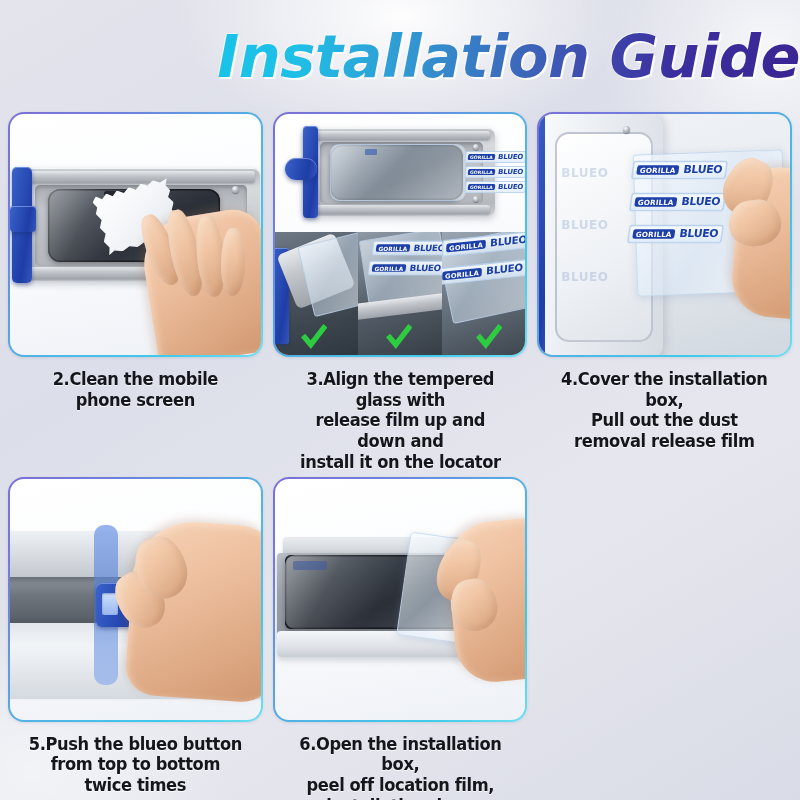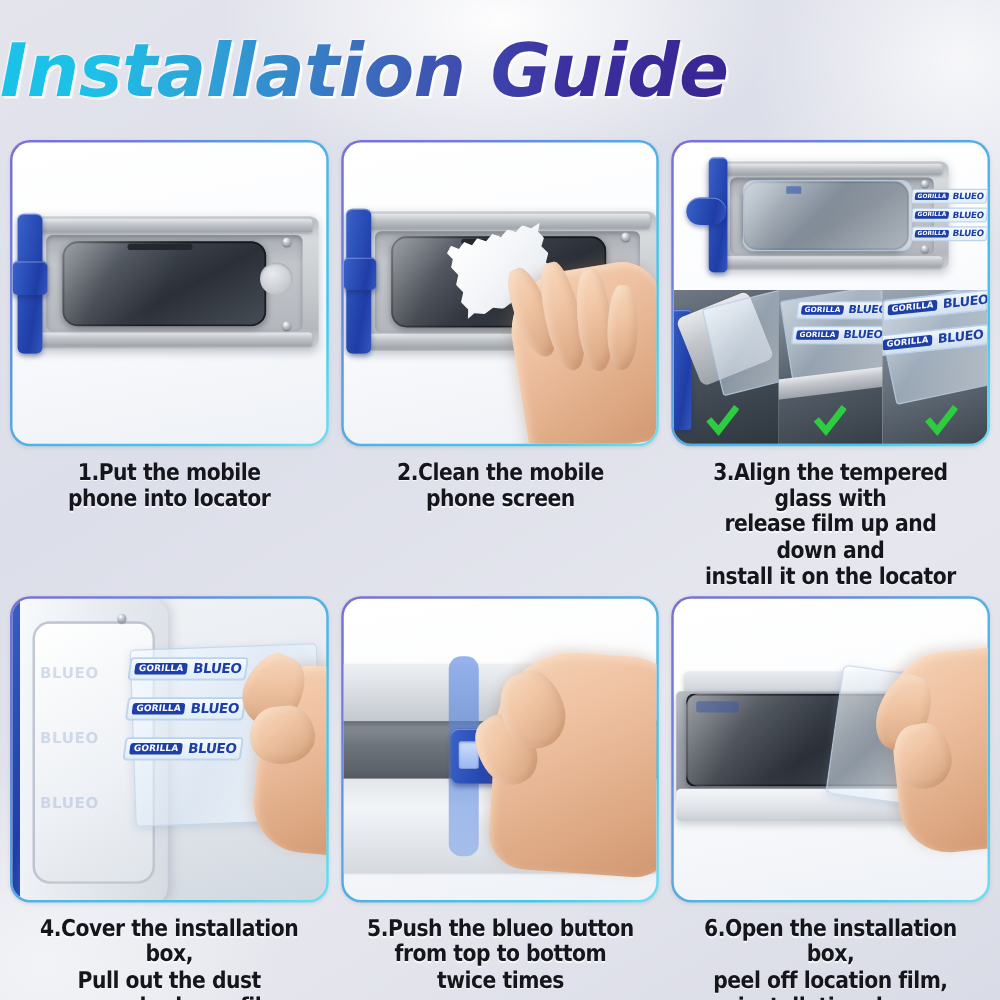--- a/index.html
+++ b/index.html
@@ -18,21 +18,21 @@
       radial-gradient(ellipse 300px 240px at 4% 96%, rgba(255,255,255,0.55) 0%, rgba(255,255,255,0) 65%),
       linear-gradient(150deg, #e3e4ec 0%, #dcdee9 35%, #e6e7ee 68%, #d9dbe6 100%);
     position: relative;
   }
 
   
   .title-wrap {
     height: 112px;
     display: flex;
     align-items: center;
-    justify-content: flex-start;
+    justify-content: flex-end;
   }
   .title {
     font-size: 59px;
     font-weight: 700;
     font-style: italic;
     letter-spacing: -0.5px;
     font-family: "DejaVu Sans", "Liberation Sans", sans-serif;
     background: linear-gradient(95deg,
         #19c3e9 0%, #1fbfe6 14%, #2f9fd6 30%,
         #3a72c0 48%, #3f4fb0 62%, #3b2f9f 78%, #3a2593 100%);
@@ -222,43 +222,20 @@
 </style>
 </head>
 <body>
 
 <div class="title-wrap">
   <div class="title">Installation Guide</div>
 </div>
 
 <div class="grid">
 
-  <div class="cell">
-    <div class="frame">
-      <div class="photo">
-        <div class="tray" style="left:7px; top:58px; width:238px; height:107px;"></div>
-        <div class="rail" style="left:13px; top:61px; width:227px; height:11px;"></div>
-        <div class="rail" style="left:13px; top:152px; width:227px; height:11px;"></div>
-        <div class="tray-inner" style="left:27px; top:74px; width:205px; height:77px;"></div>
-        <div class="phone" style="left:40px; top:79px; width:163px; height:68px;">
-          <div class="phone-gloss"></div>
-          <div class="notch" style="left:52px; top:2px; width:52px;"></div>
-        </div>
-        <div class="blue-clip" style="left:4px; top:57px; width:20px; height:112px; border-radius:5px;"></div>
-        <div class="blue-clip" style="left:0px; top:95px; width:28px; height:27px; border-radius:4px;"></div>
-        <div class="screw" style="left:216px; top:76px;"></div>
-        <div class="screw" style="left:216px; top:143px;"></div>
-        <div style="position:absolute; left:198px; top:96px; width:26px; height:26px; border-radius:50%;
-                    background:radial-gradient(circle at 38% 34%, #e8eaee 0%, #ccd0d5 55%, #aeb3b9 100%);
-                    box-shadow:inset 0 1px 2px rgba(70,74,82,0.35);"></div>
-      </div>
-    </div>
-    <div class="caption">1.Put the mobile
-phone into locator</div>
-  </div>
 
   <div class="cell">
     <div class="frame">
       <div class="photo">
         <div class="tray" style="left:5px; top:54px; width:245px; height:113px;"></div>
         <div class="rail" style="left:11px; top:57px; width:234px; height:12px;"></div>
         <div class="rail" style="left:11px; top:153px; width:234px; height:12px;"></div>
         <div class="tray-inner" style="left:25px; top:71px; width:212px; height:81px;"></div>
         <div class="phone" style="left:38px; top:75px; width:172px; height:73px;">
           <div class="phone-gloss"></div>

